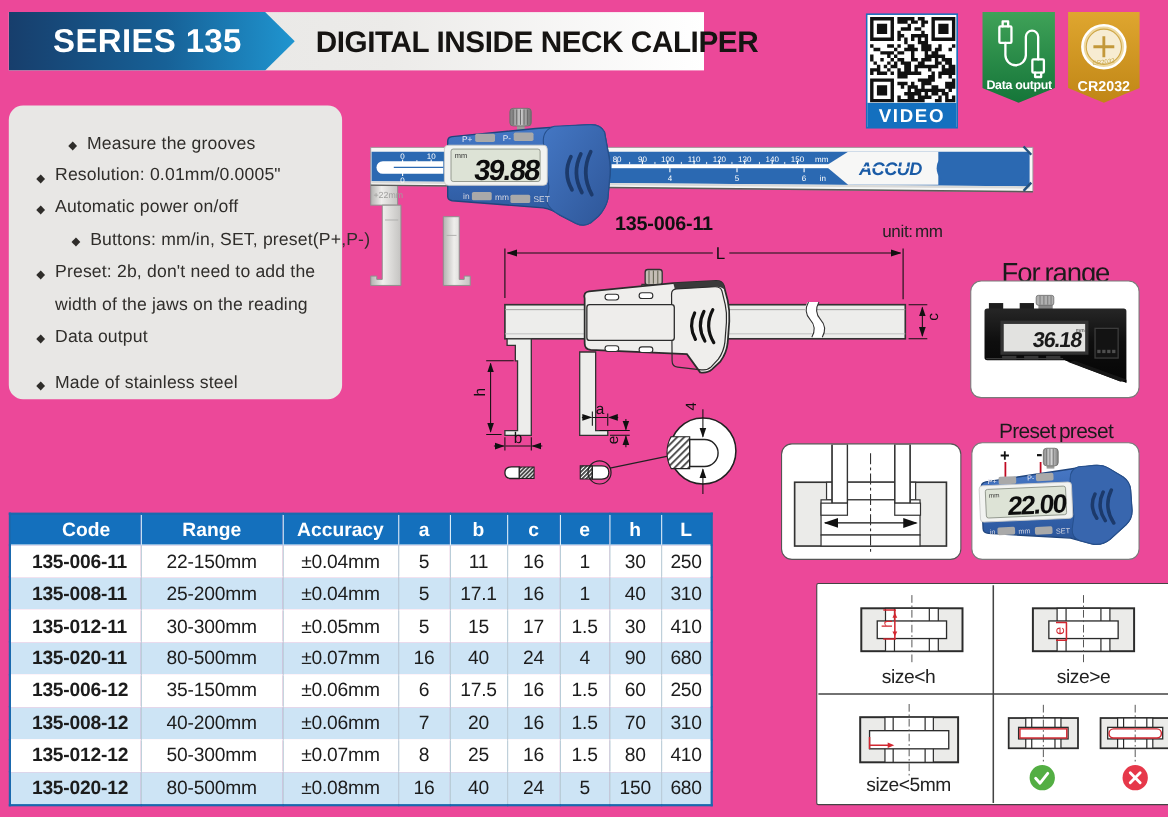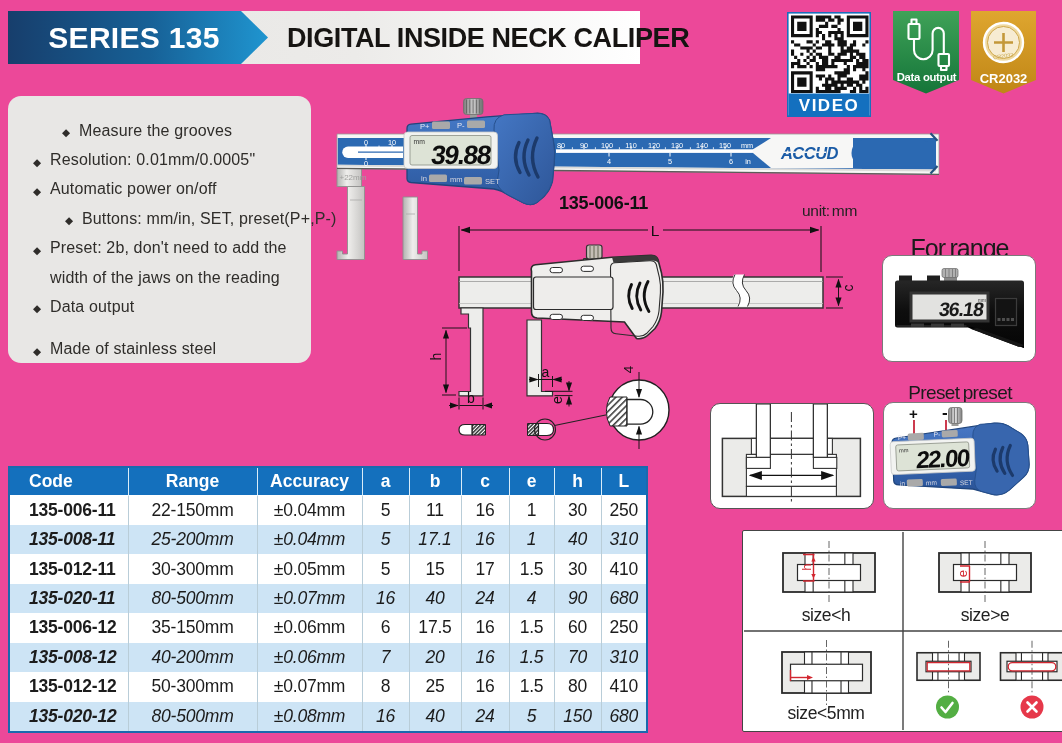--- a/index.html
+++ b/index.html
@@ -21,24 +21,24 @@
 #forrange{left:882px;top:234px;width:155px;text-align:center;font-size:25px;color:#1b1b1b;letter-spacing:-1px;word-spacing:-1.5px;}
 #presetlbl{left:883px;top:382px;width:154px;text-align:center;font-size:19px;color:#1b1b1b;letter-spacing:-0.6px;word-spacing:-1.5px;}
 .panelbox{border:1.6px solid #7a7a7a;border-radius:10px;background:#fff;}
 #rangebox{left:882px;top:255px;width:152px;height:105px;}
 #presetbox{left:883px;top:402px;width:151px;height:105px;}
 #workbox{left:710px;top:403px;width:162px;height:104px;border-color:#555;}
 #quadpanel{left:710px;top:530px;width:326px;height:200px;border:1.6px solid #444;border-radius:2px;background:#fff;margin-left:32px;}
 
 #tbl{left:8px;top:466px;border-collapse:collapse;}
 #tbl th{background:#1470bd;color:#fff;font-size:17.5px;font-weight:bold;border-left:1px solid #d9ecf8;height:27px;padding:0;}
-#tbl th:first-child{border-left:none;text-align:left;padding-left:19px;}
+#tbl th:first-child{border-left:none;text-align:center;padding-left:19px;}
 #tbl td{font-size:17.5px;color:#1c1c1c;text-align:center;height:28.45px;padding:0;border-left:1px solid #b9cdd8;border-top:1px solid #fff;letter-spacing:-0.2px;}
 #tbl td:first-child{font-weight:bold;text-align:left;padding-left:19px;border-left:none;}
-#tbl tr.b td{background:#cde4f5;font-style:italic;}
+#tbl tr.b td{background:#cde4f5;}
 #tbl tr.w td{background:#fff;}
 #tbl{border:2px solid #1a69ae;}
 </style>
 </head>
 <body>
 <div id="page">
 
   <div id="graystrip" class="abs"></div>
   <svg class="abs" id="banner" viewBox="0 0 260 53">
     <defs>

